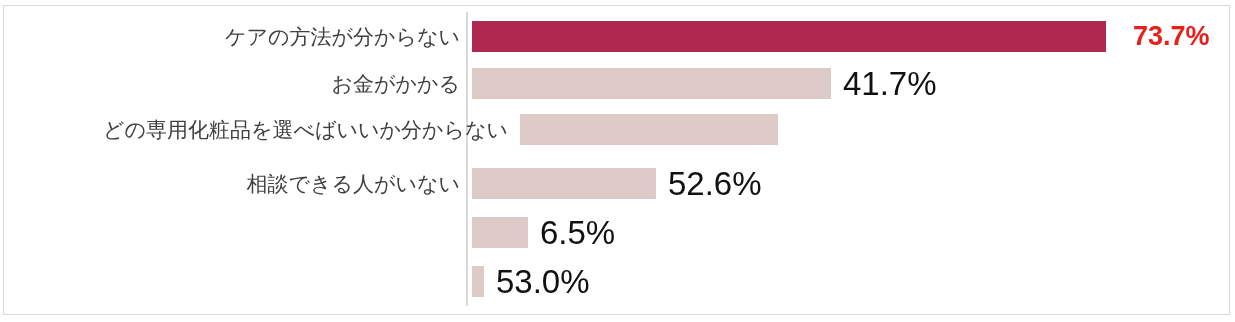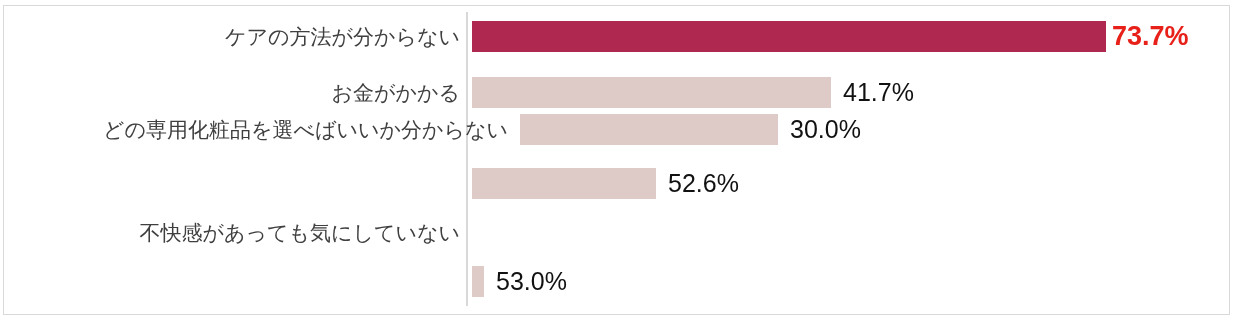--- a/index.html
+++ b/index.html
@@ -71,74 +71,77 @@
   }
   .bar {
     height: 31px;
     background: #decac6;
     flex: none;
   }
   .bar.highlight {
     background: #af2850;
   }
   .value-label {
-    font-size: 25px;
+    font-size: 33px;
     color: #111111;
     margin-left: 12px;
     white-space: nowrap;
     line-height: 1;
   }
   .value-label.accent {
     color: #e8201a;
     font-weight: bold;
     font-size: 27px;
-    margin-left: 6px;
+    margin-left: 27px;
   }
 </style>
 </head>
 <body>
 
 <div id="chart-root">
   <div class="chart-frame"></div>
   <div class="plot-area">
     <div class="category-axis-line"></div>
 
     <div class="bar-row" style="top:12px;">
       <div class="cat-label">ケアの方法が分からない</div>
       <div class="bar-wrap">
         <div class="bar highlight" style="width:634px;"></div>
         <div class="value-label accent">73.7%</div>
       </div>
     </div>
 
-    <div class="bar-row" style="top:68px;">
+    <div class="bar-row" style="top:59px;">
       <div class="cat-label">お金がかかる</div>
       <div class="bar-wrap">
         <div class="bar" style="width:359px;"></div>
         <div class="value-label">41.7%</div>
       </div>
     </div>
 
     <div class="bar-row" style="top:105px;margin-left:48px;">
       <div class="cat-label">どの専用化粧品を選べばいいか分からない</div>
       <div class="bar-wrap">
         <div class="bar" style="width:258px;"></div>
-        <div class="value-label">30.0%</div>
       </div>
     </div>
 
     <div class="bar-row" style="top:159px;">
+      <div class="cat-label">相談できる人がいない</div>
       <div class="bar-wrap">
         <div class="bar" style="width:184px;"></div>
         <div class="value-label">52.6%</div>
       </div>
     </div>
 
     <div class="bar-row" style="top:208px;">
-      <div class="cat-label">不快感があっても気にしていない</div>
+      <div class="bar-wrap">
+        <div class="bar" style="width:56px;"></div>
+        <div class="value-label">6.5%</div>
+      </div>
     </div>
 
     <div class="bar-row" style="top:257px;">
       <div class="bar-wrap">
         <div class="bar" style="width:12px;"></div>
         <div class="value-label">53.0%</div>
       </div>
     </div>
 
   </div>

